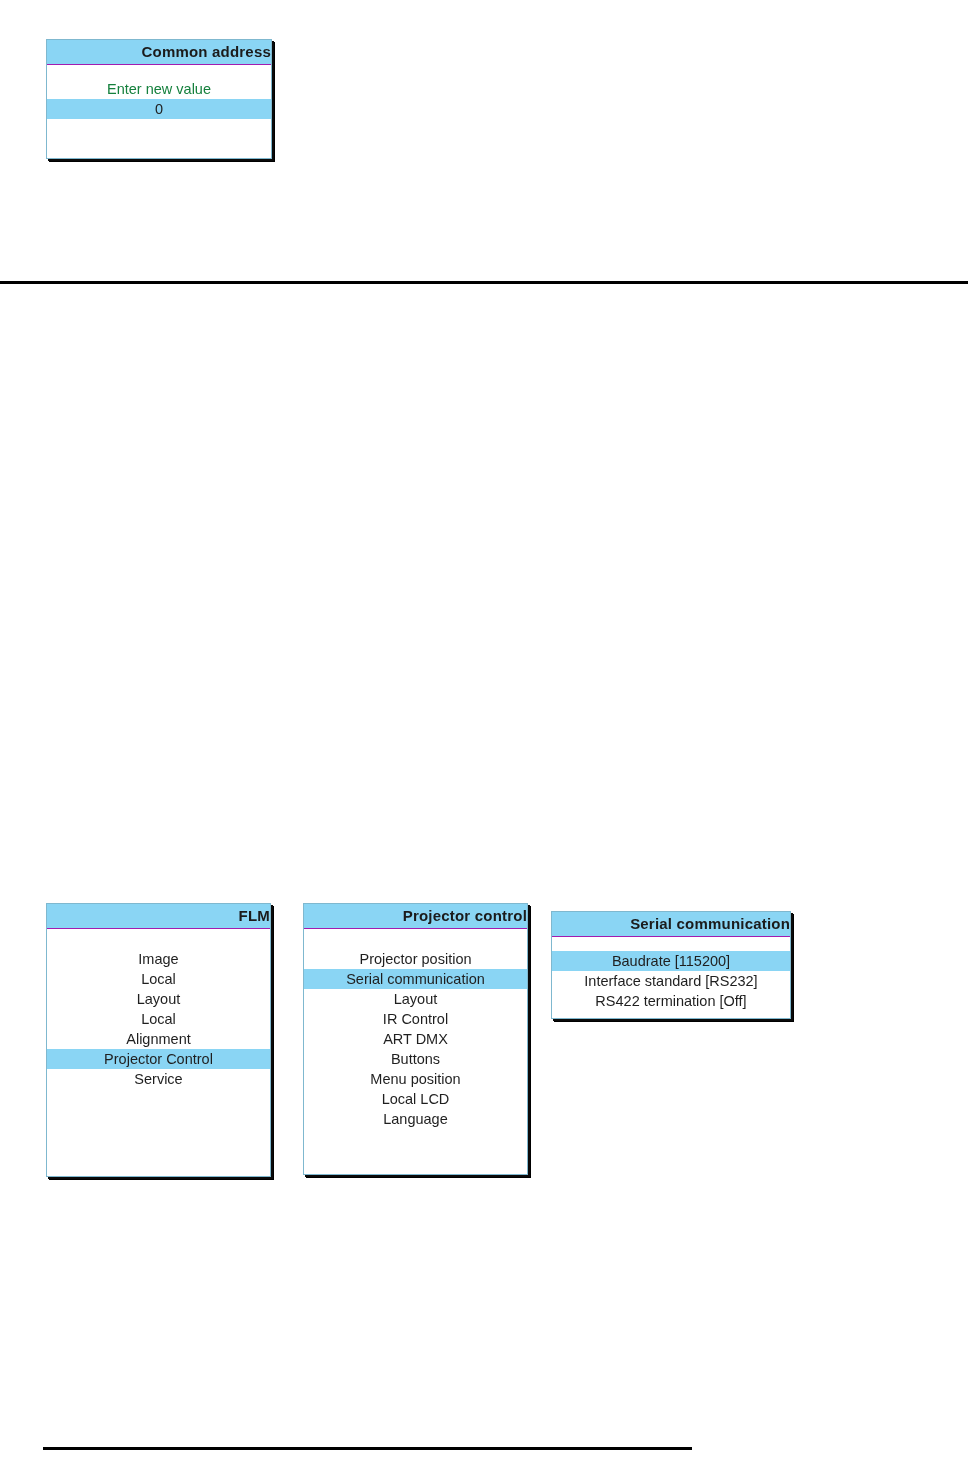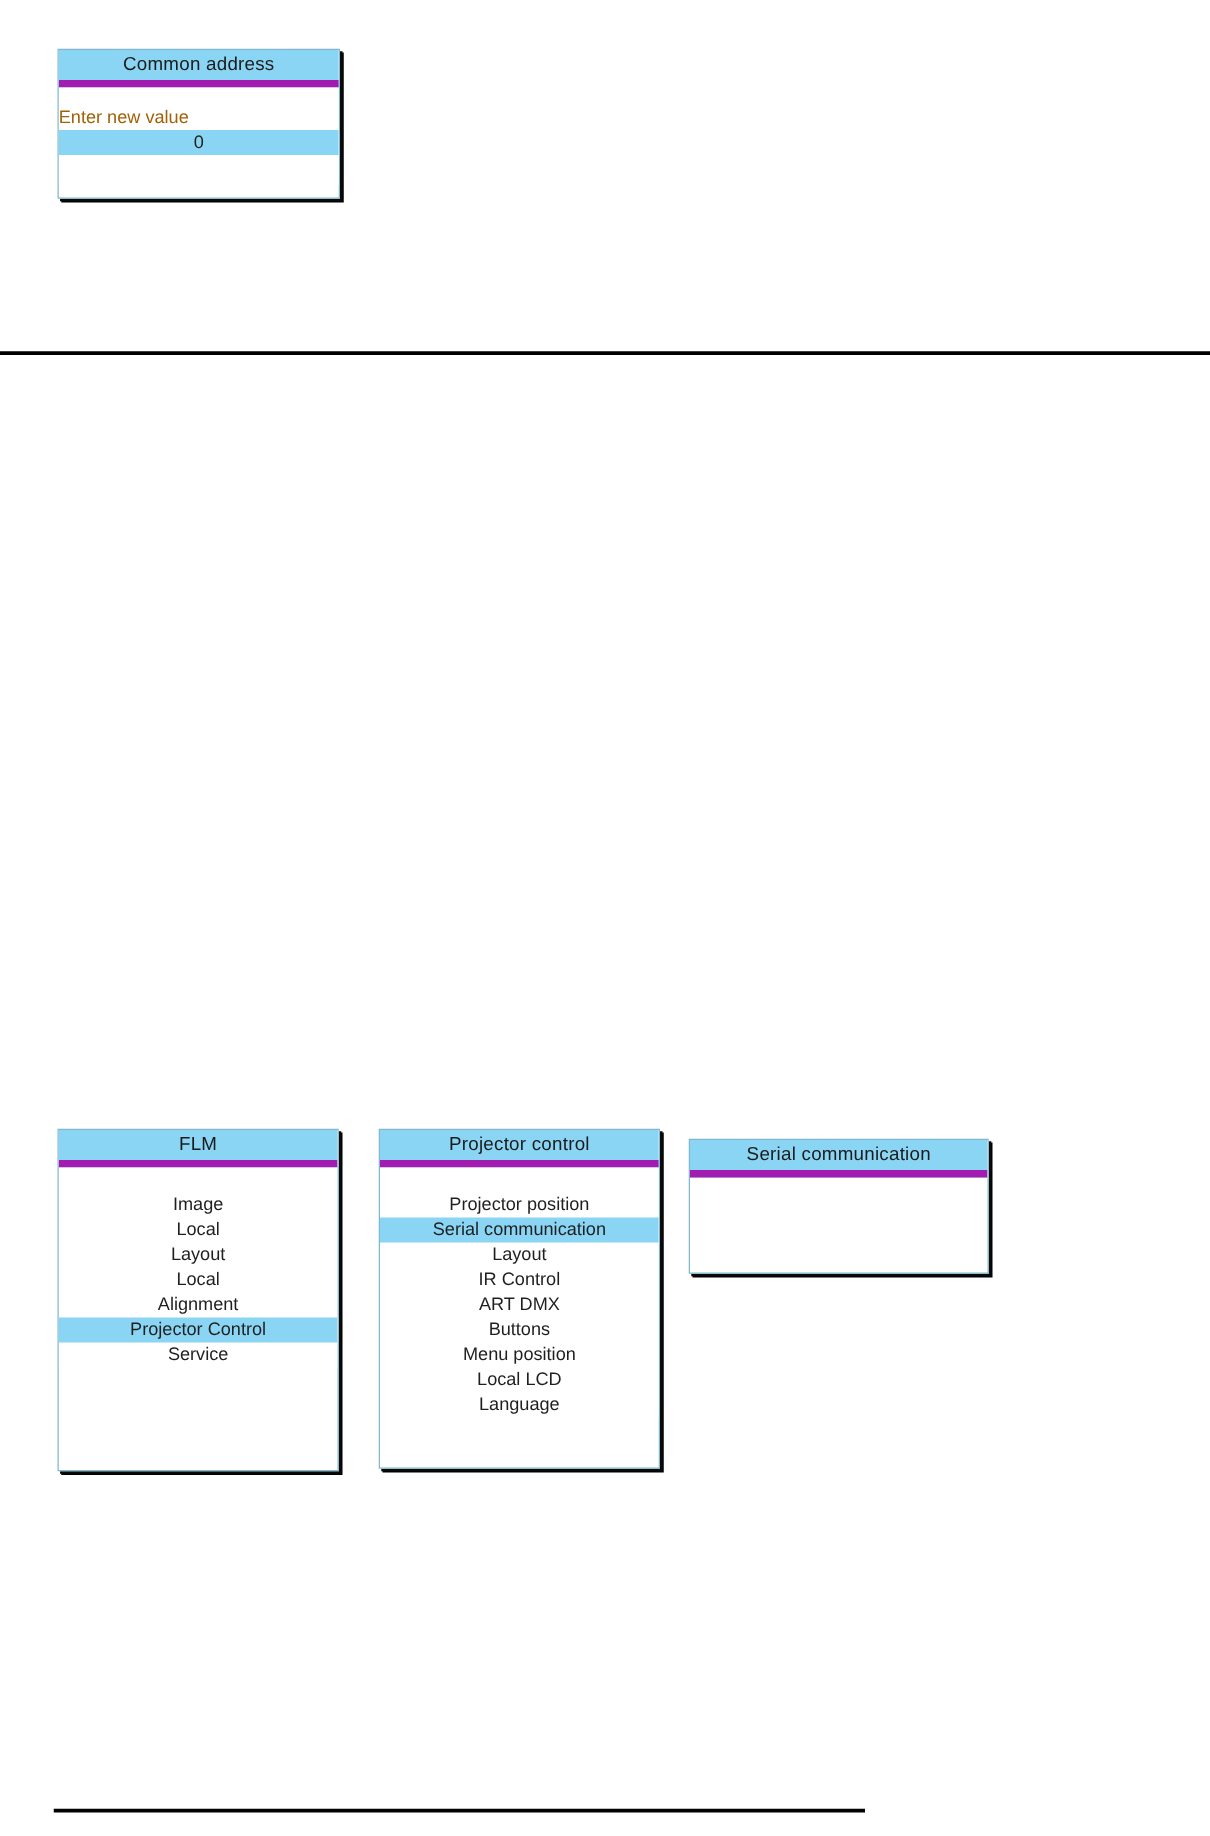--- a/index.html
+++ b/index.html
@@ -20,27 +20,27 @@
     position: absolute;
     background: #ffffff;
     border: 1px solid #7fb8cf;
     box-sizing: border-box;
     box-shadow: 2px 2px 0 0 #0a0a0a, 3px 3px 0 0 #000000;
     overflow: hidden;
   }
   .osd-title {
     background: #8ad5f4;
     color: #1b1b1b;
-    font-weight: normal;
+    font-weight: bold;
     font-size: 15px;
-    text-align: center;
+    text-align: right;
     line-height: 24px;
     height: 24px;
     letter-spacing: 0.2px;
-    border-bottom: 6px solid #a21caf;
+    border-bottom: 1px solid #a21caf;
   }
   .osd-body {
     background: #ffffff;
   }
   .osd-row {
     text-align: center;
     font-size: 14.5px;
     color: #1f1f1f;
     line-height: 20px;
     height: 20px;
@@ -54,23 +54,23 @@
 
   
   #dialog-common-address {
     left: 46px;
     top: 39px;
     width: 226px;
     height: 120px;
   }
   #dialog-common-address .osd-body { padding-top: 0; }
   #dialog-common-address .dlg-prompt {
-    text-align: left;
+    text-align: center;
     font-size: 14.5px;
-    color: #a16207;
+    color: #15803d;
     line-height: 20px;
     height: 20px;
   }
   #dialog-common-address .dlg-value {
     text-align: center;
     font-size: 14.5px;
     color: #1f1f1f;
     line-height: 20px;
     height: 20px;
     background: #8ad5f4;
@@ -153,15 +153,21 @@
     <div class="osd-row">ART DMX</div>
     <div class="osd-row">Buttons</div>
     <div class="osd-row">Menu position</div>
     <div class="osd-row">Local LCD</div>
     <div class="osd-row">Language</div>
   </div>
 </div>
 
 <div class="osd-panel" id="menu-serial-communication">
   <div class="osd-title">Serial communication</div>
+  <div class="osd-body">
+    <div class="osd-spacer-sm"></div>
+    <div class="osd-row highlight">Baudrate [115200]</div>
+    <div class="osd-row">Interface standard [RS232]</div>
+    <div class="osd-row">RS422 termination [Off]</div>
+  </div>
 </div>
 
 <div class="rule-footnote" style="top:1447px;"></div>
 
 </body></html>

